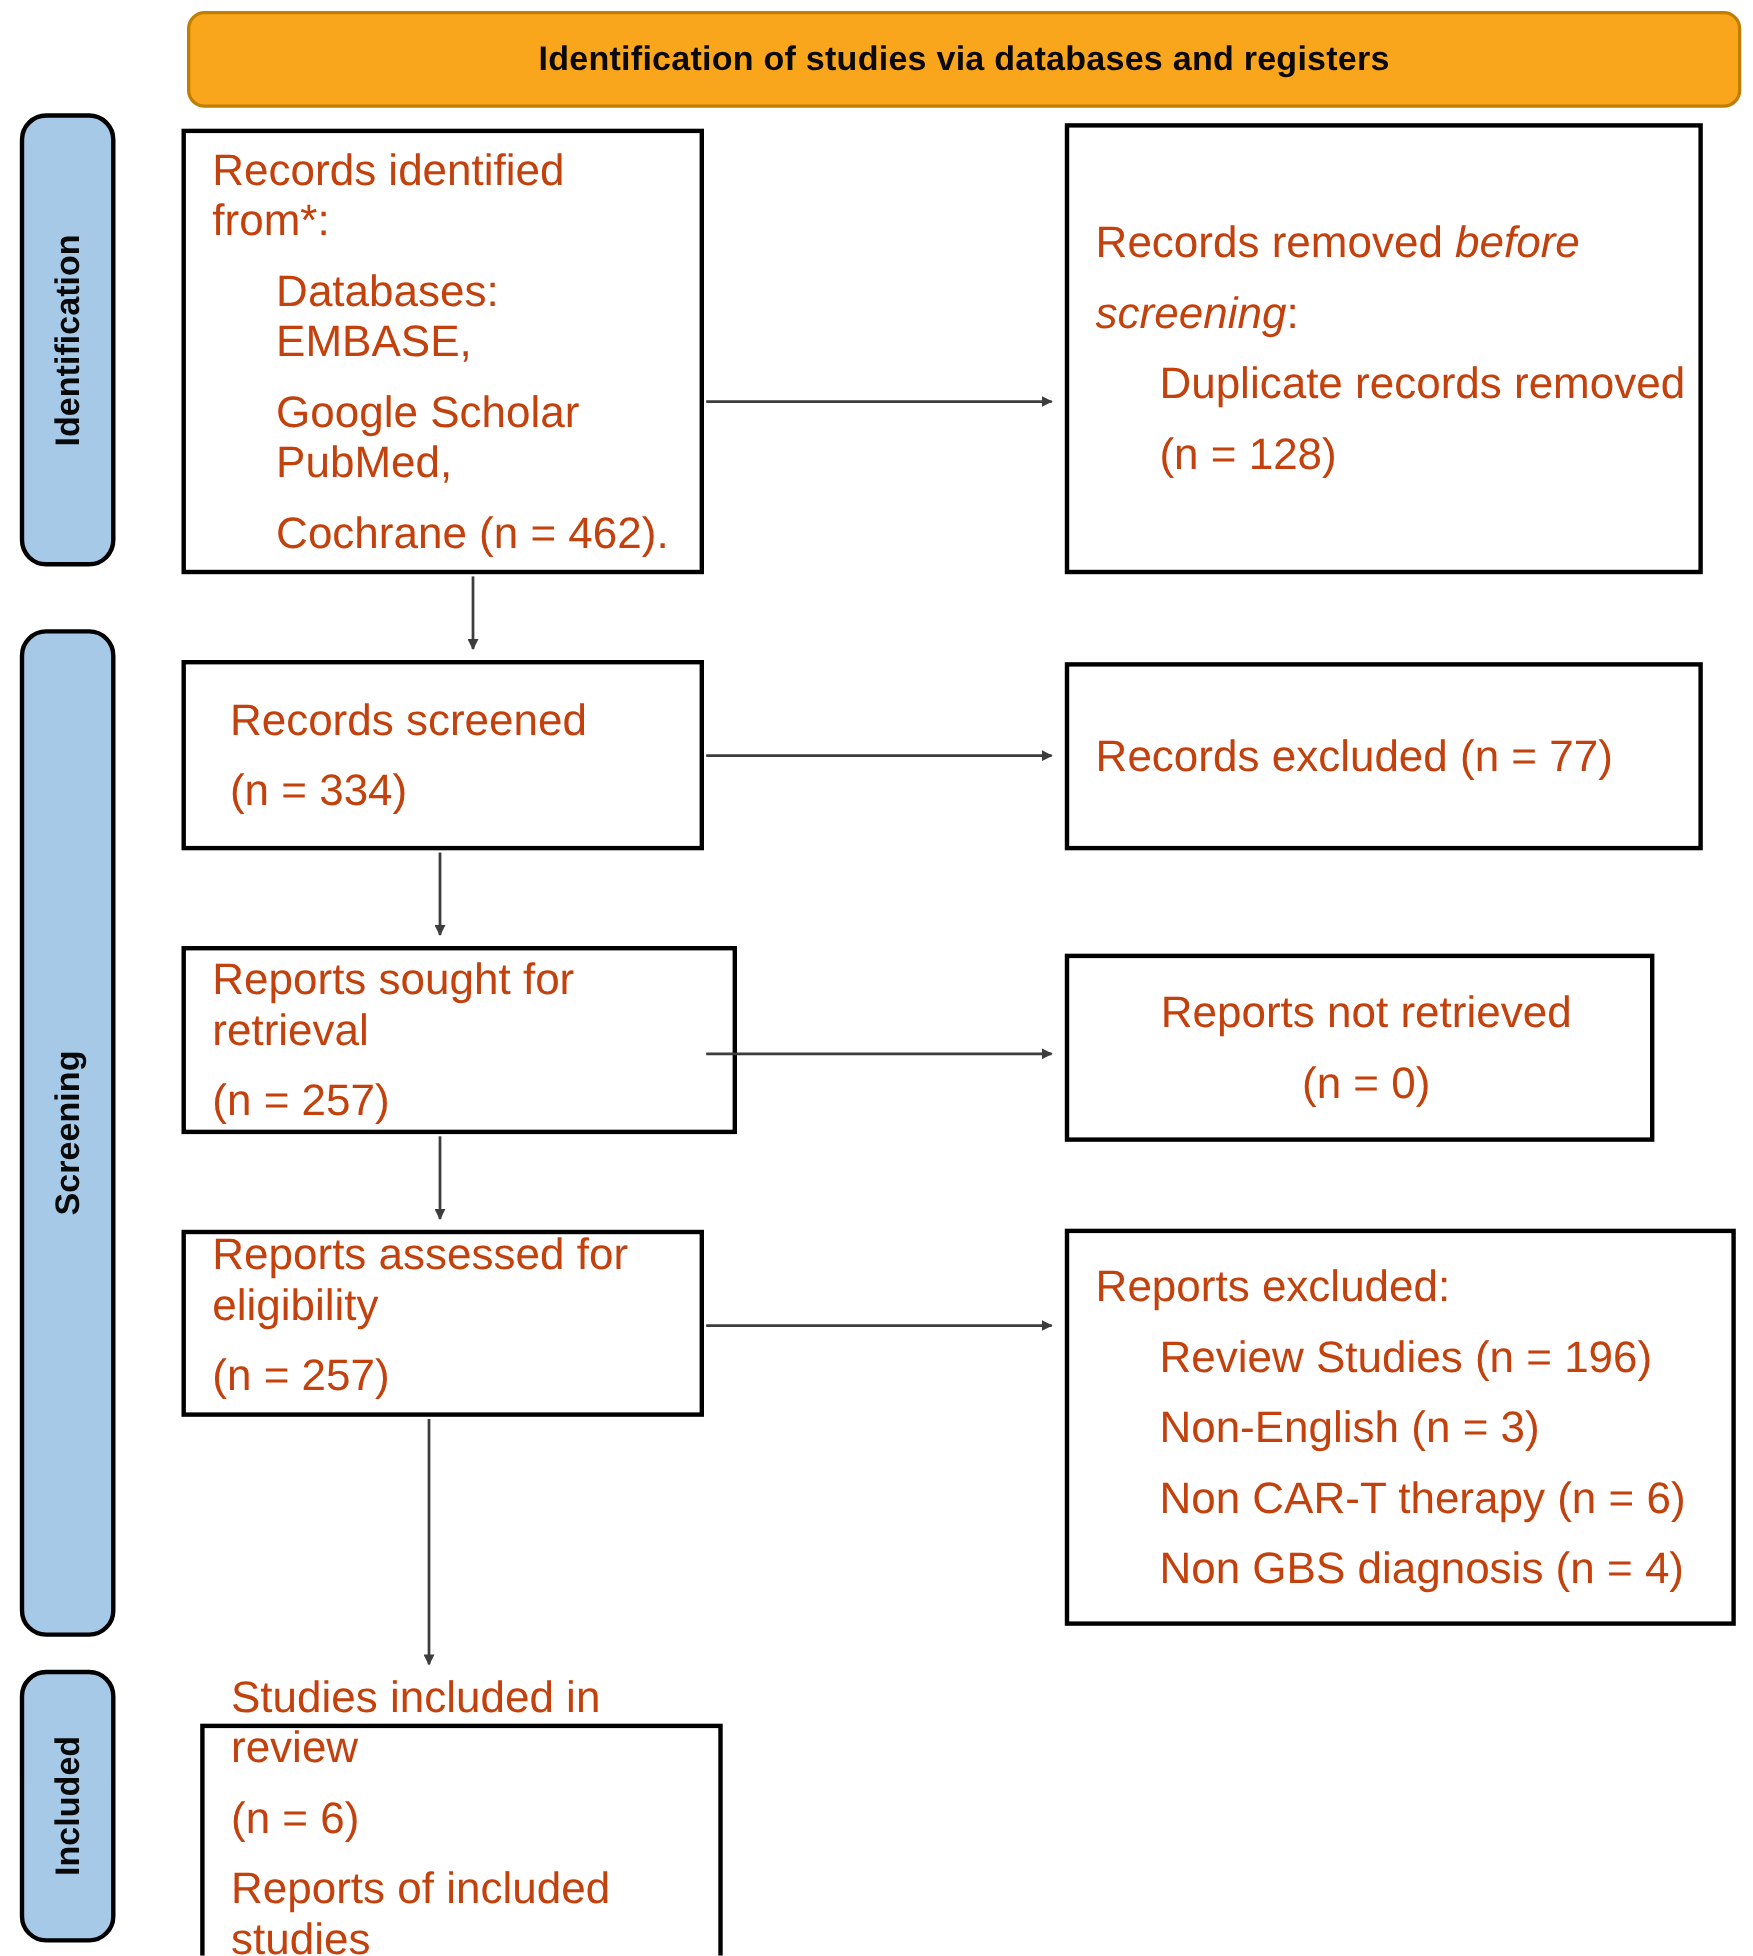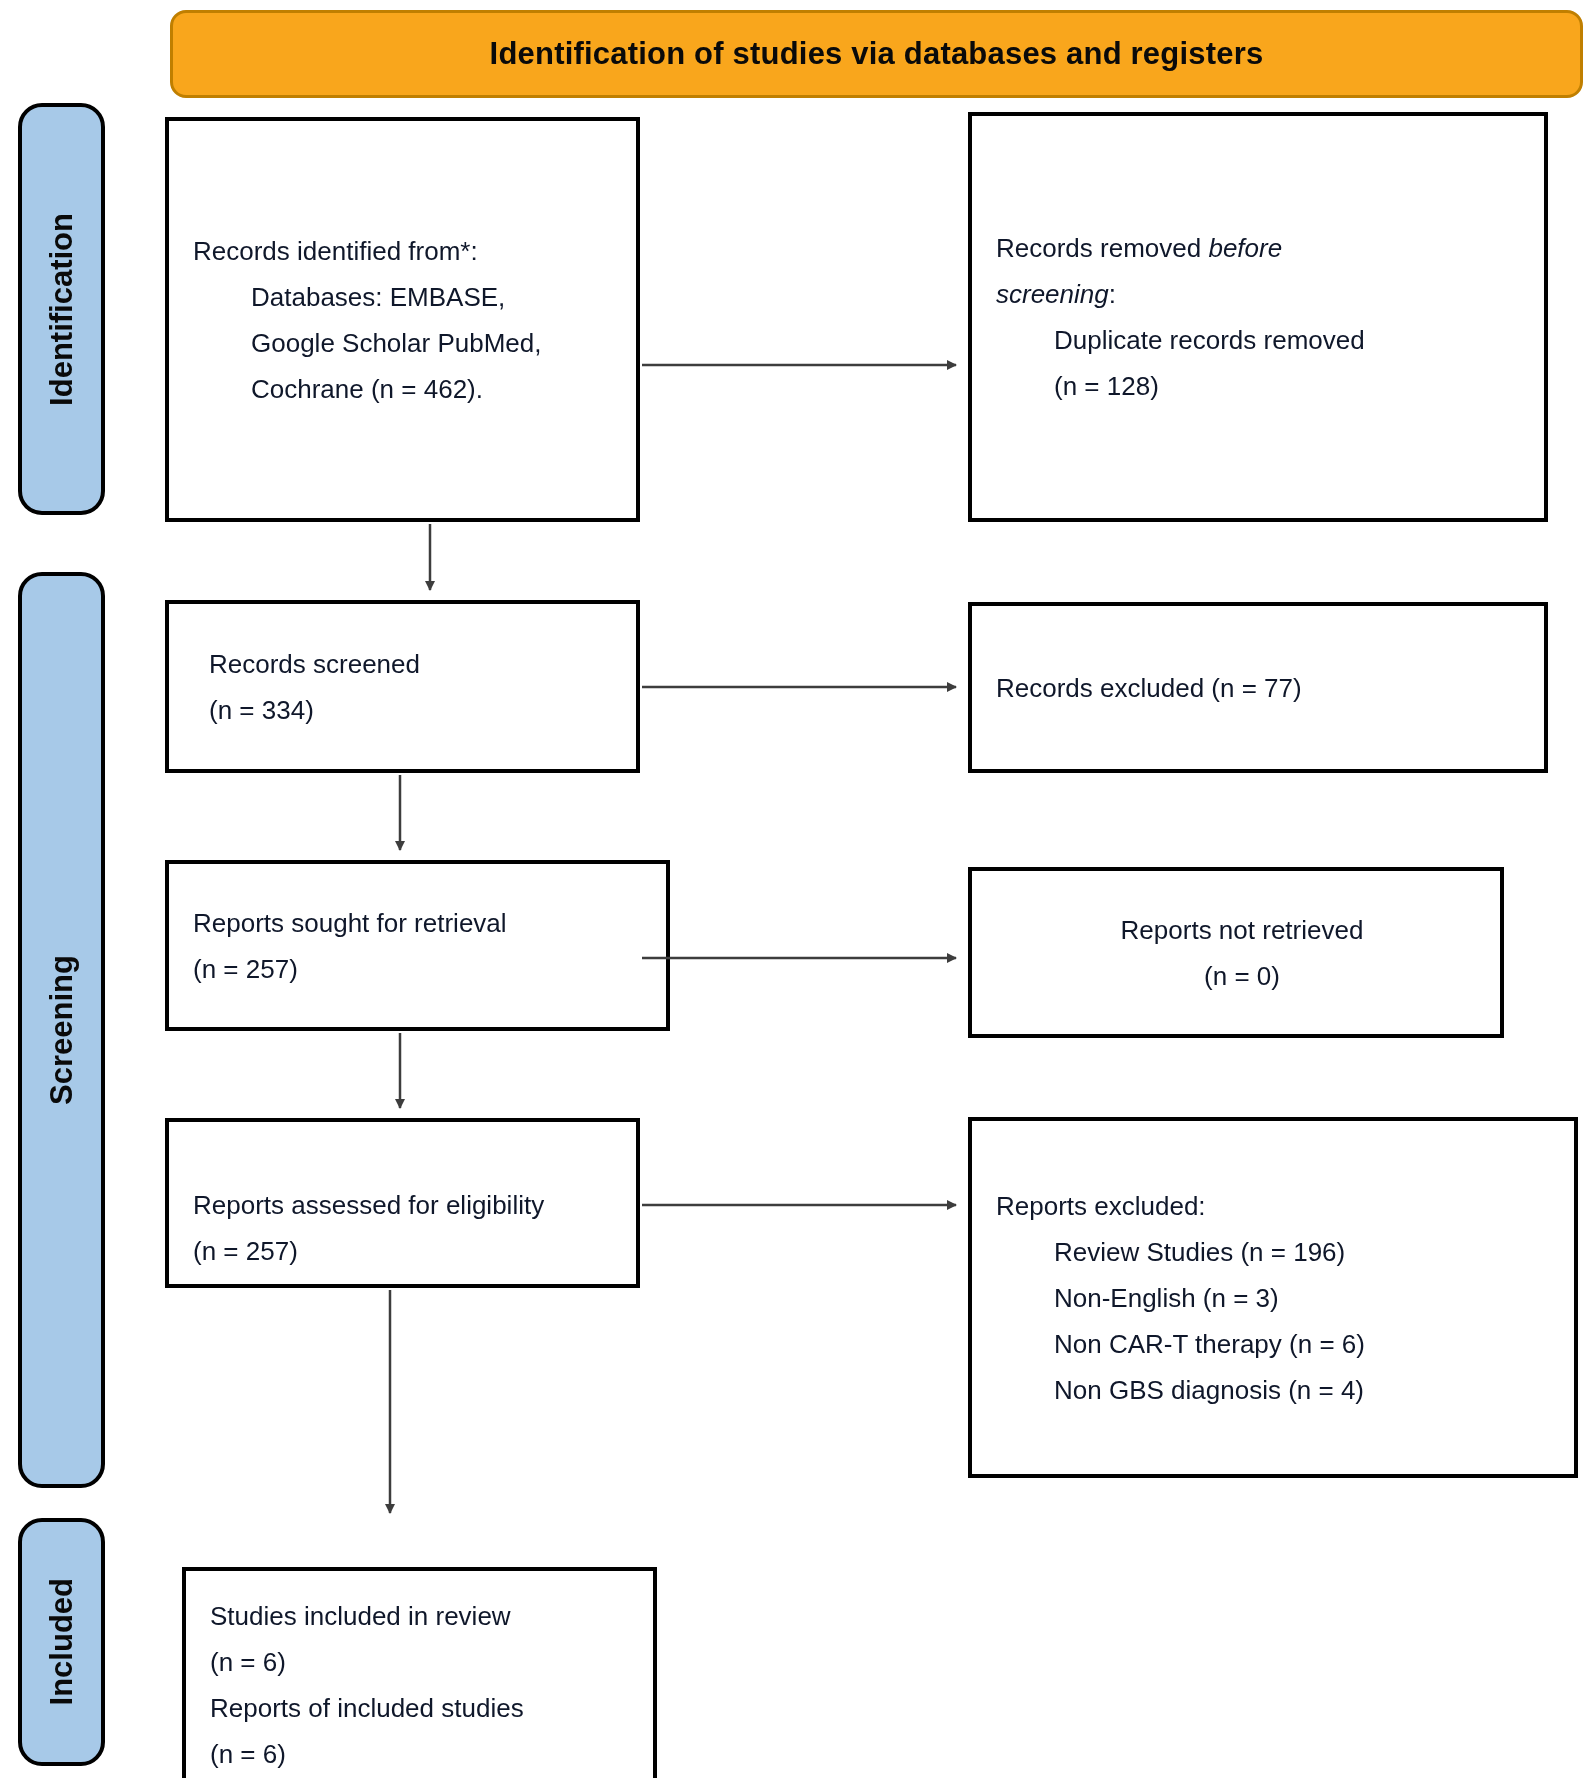--- a/index.html
+++ b/index.html
@@ -41,21 +41,21 @@
     transform:rotate(180deg);
     font-size:31px;font-weight:bold;color:#0a0a0a;
     white-space:nowrap;
   }
   .flowbox{
     position:absolute;
     background:#ffffff;
     border:4px solid var(--box-border);
     display:flex;flex-direction:column;justify-content:center;
     padding:10px 12px 10px 24px;
-    font-size:26px;line-height:46px;color:#0f172a;
+    font-size:40px;line-height:46px;color:#c2410c;gap:18px;
   }
   .flowbox .indent{padding-left:58px;}
   .arrow-layer{position:absolute;left:0;top:0;width:1594px;height:1778px;pointer-events:none;}
 </style>
 </head>
 <body>
 
 <div class="canvas">
 
   <div class="banner">

